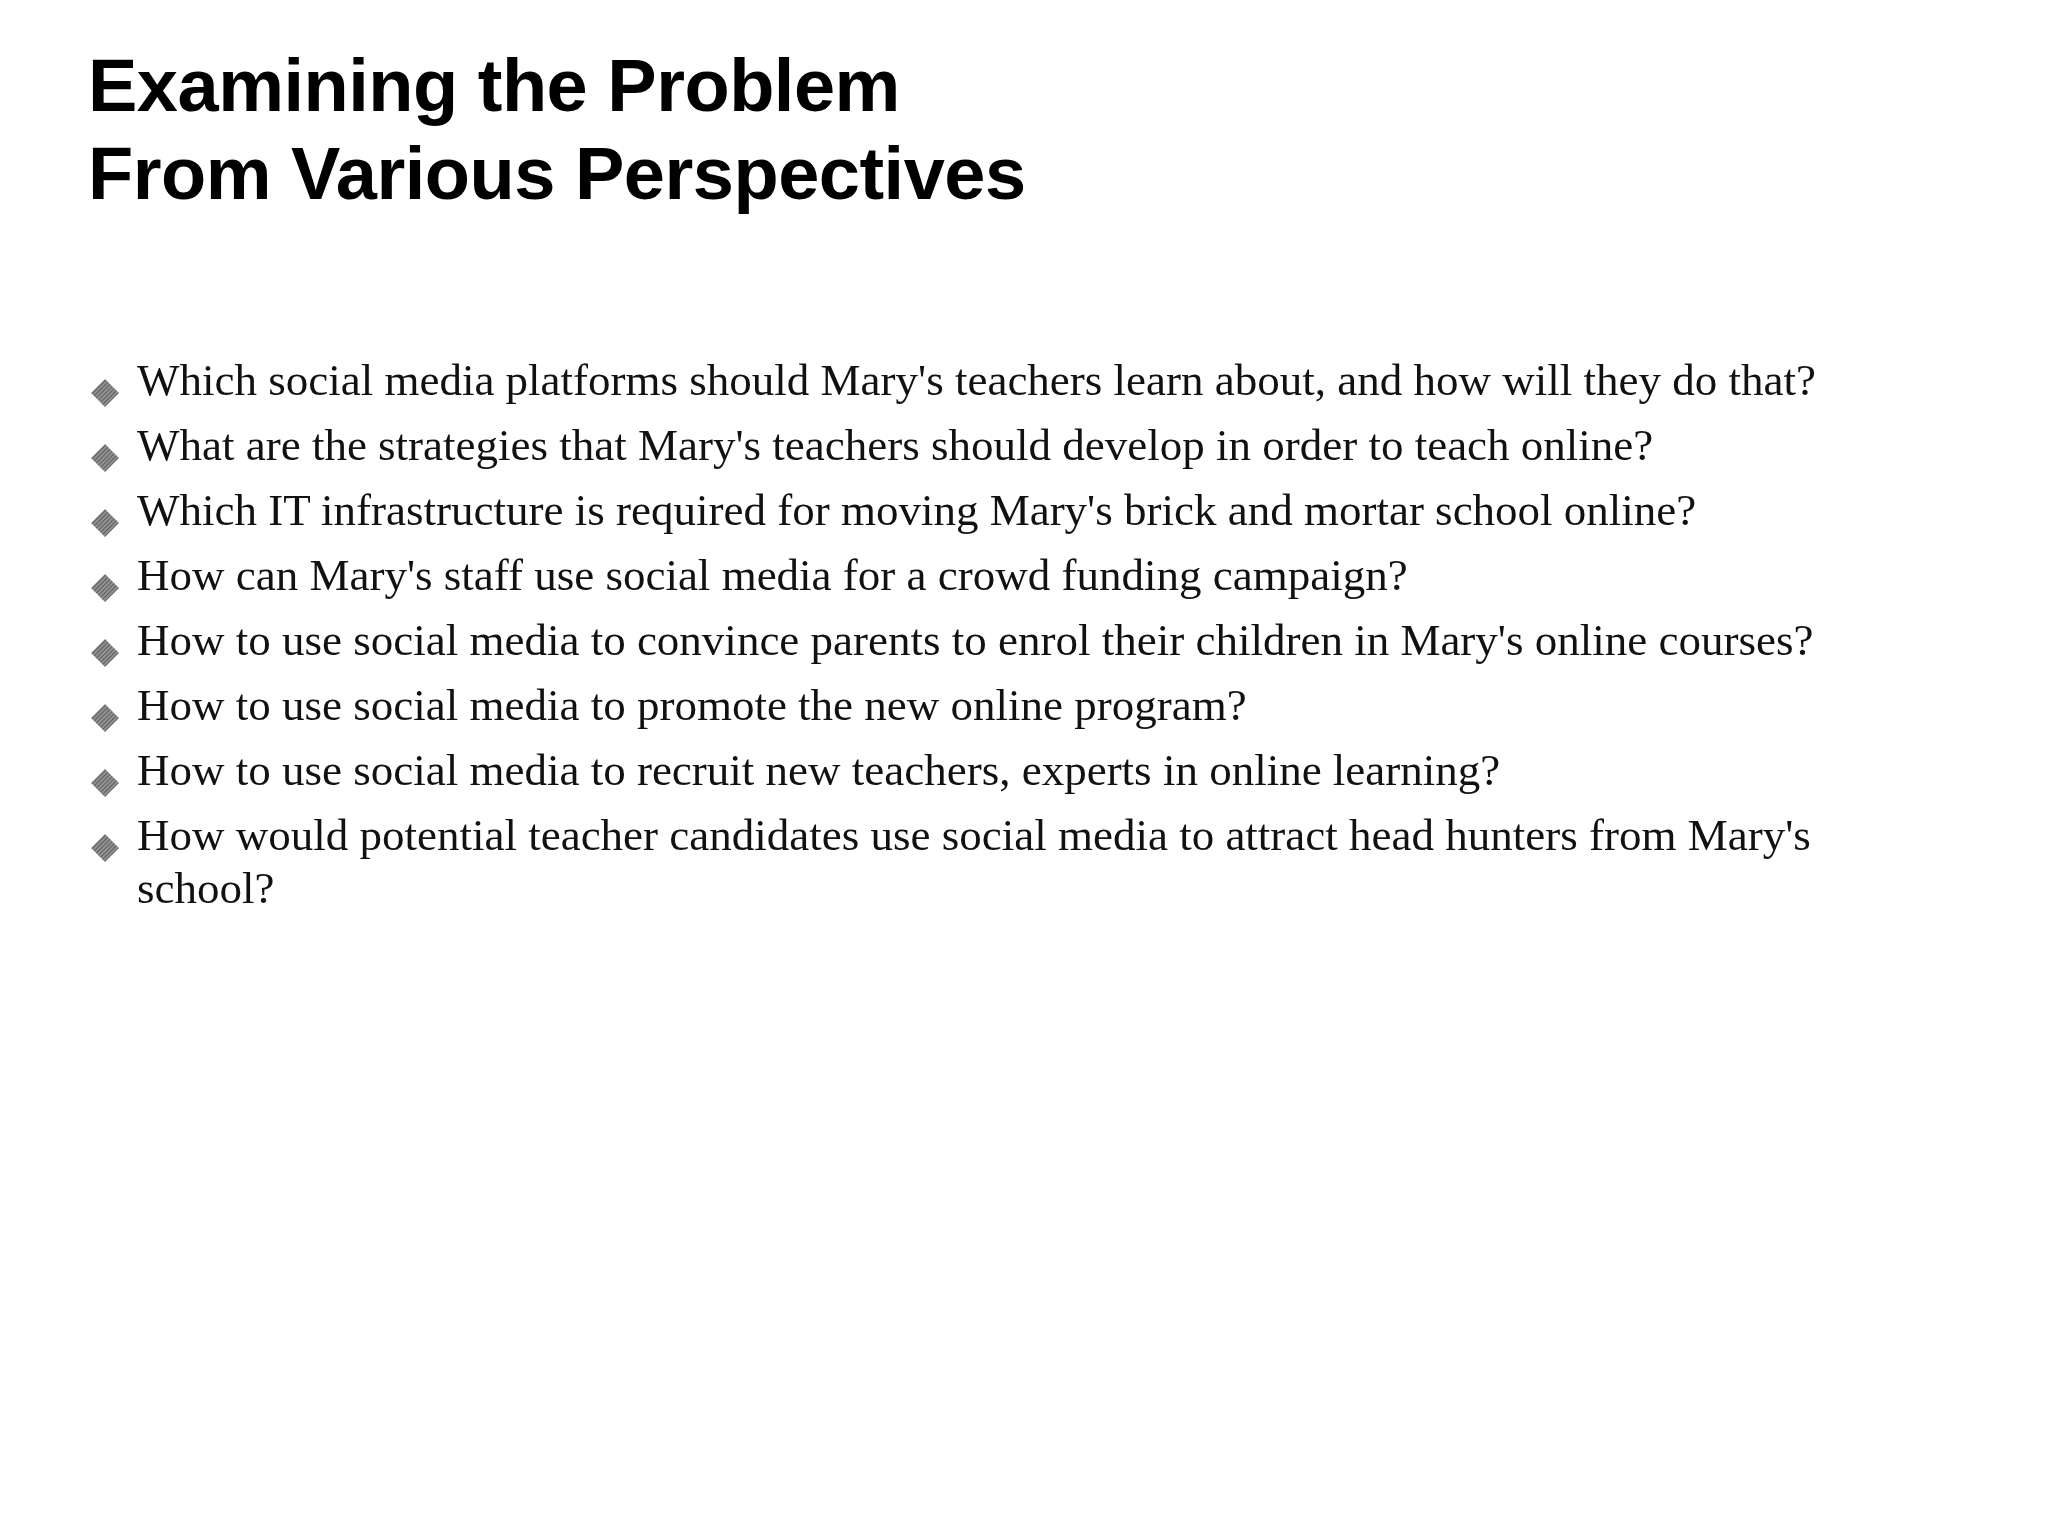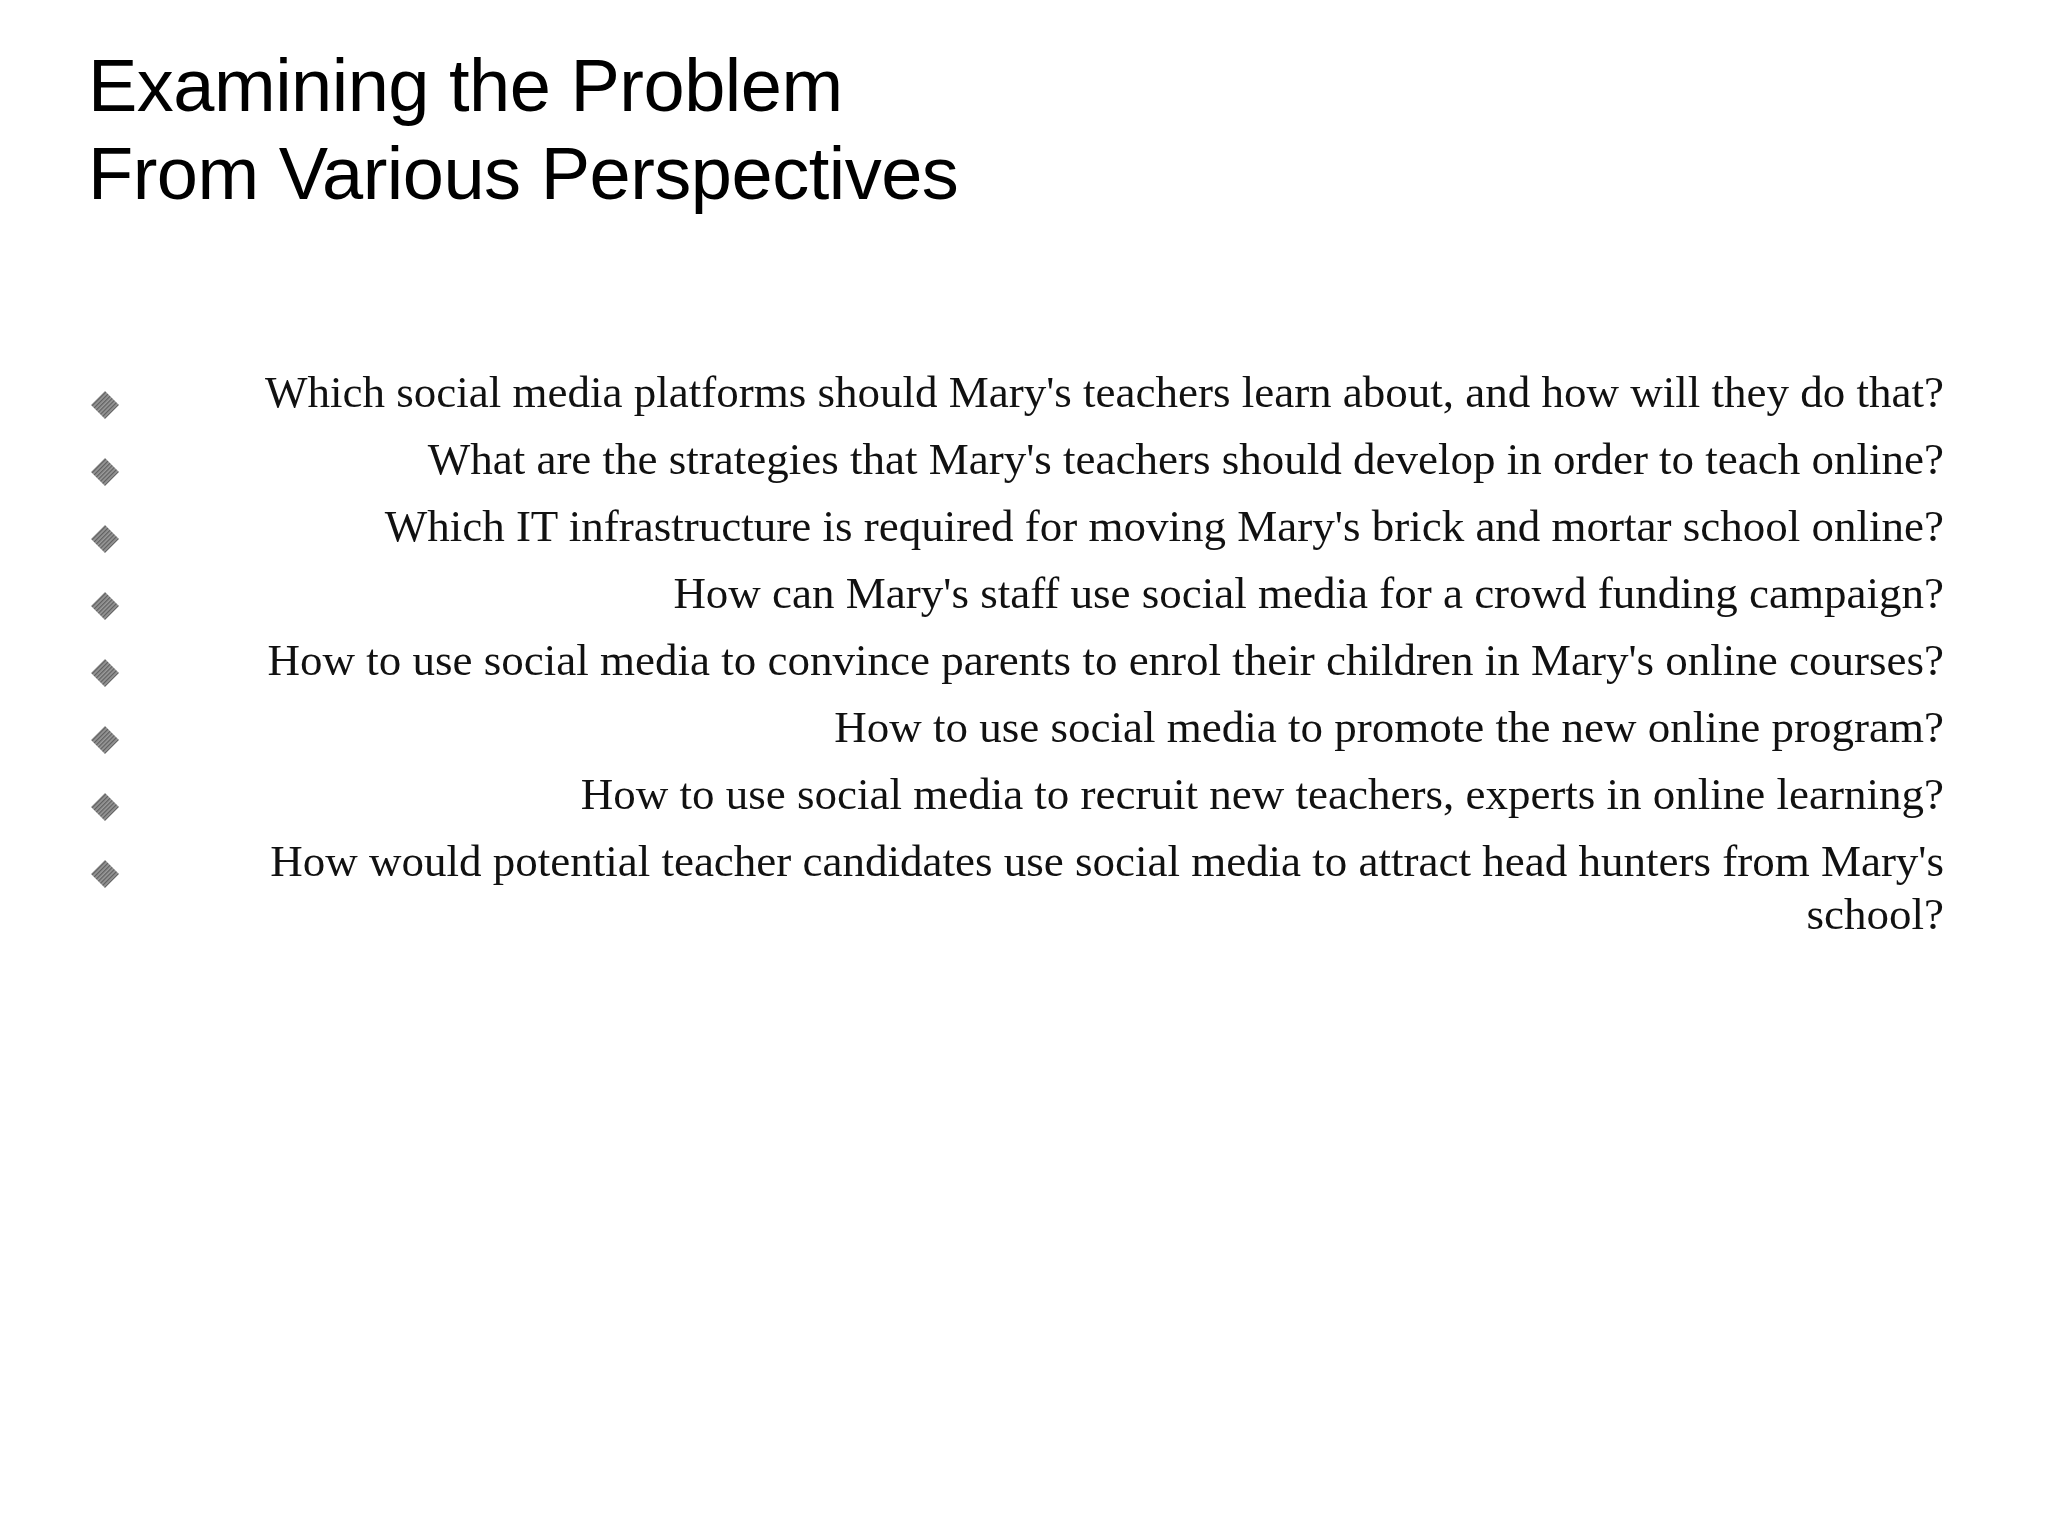--- a/index.html
+++ b/index.html
@@ -27,21 +27,21 @@
 
   
   .title-block {
     position: absolute;
     left: 88px;
     top: 42px;
     width: 1880px;
   }
   .title-line {
     font-family: "Liberation Sans", "DejaVu Sans", sans-serif;
-    font-weight: normal;
+    font-weight: bold;
     font-size: 74px;
     line-height: 88px;
     letter-spacing: -0.5px;
     color: #000000;
     white-space: nowrap;
   }
 
   
   .bullet-list {
     position: absolute;
@@ -49,26 +49,26 @@
     top: 352px;
     width: 1860px;
     list-style: none;
     margin: 0;
     padding: 0;
   }
 
   .bullet-item {
     position: relative;
     padding-left: 53px;
-    margin: 14px 0 12px 0;
+    margin: 2px 0 12px 0;
     font-family: "Liberation Serif", "DejaVu Serif", serif;
     font-size: 45px;
     line-height: 53px;
     color: #111111;
-    text-align: right;
+    text-align: left;
   }
   .bullet-item:last-child { margin-bottom: 0; }
 
   
   .bullet-marker {
     position: absolute;
     left: 6px;
     top: 13px;
     width: 30px;
     height: 30px;

